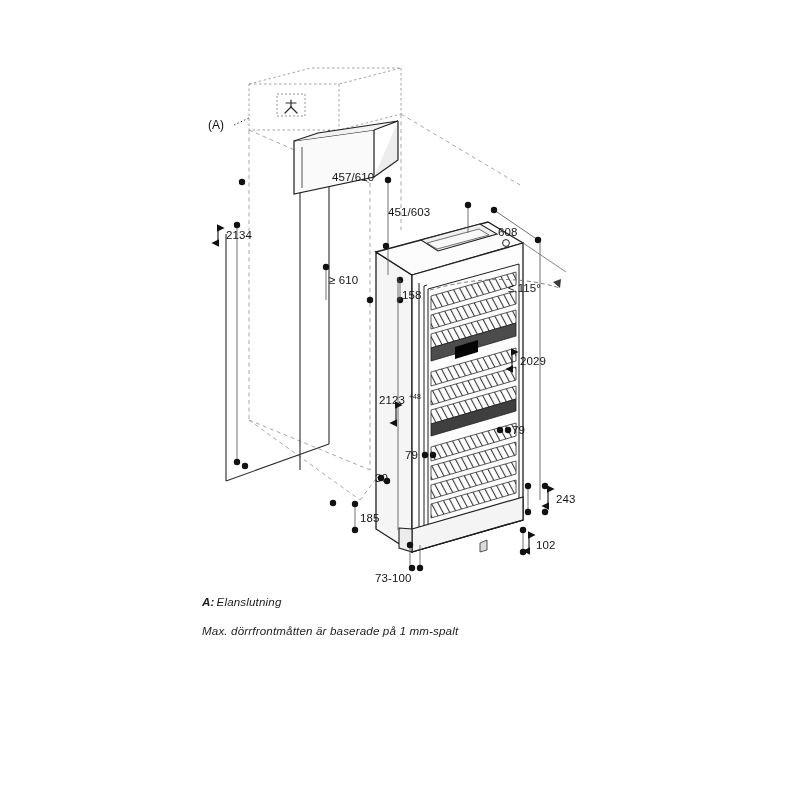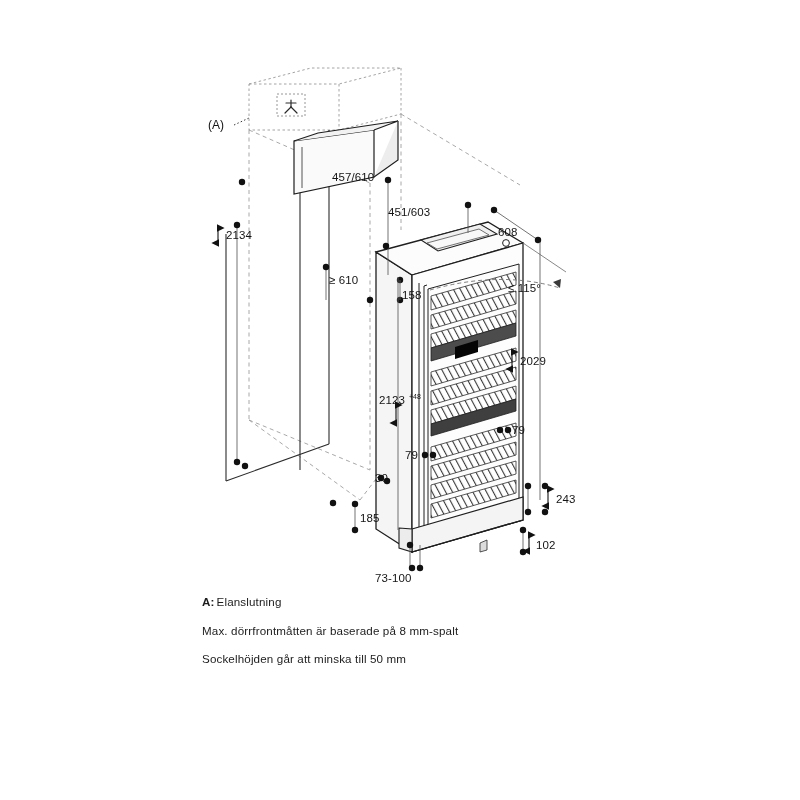--- a/index.html
+++ b/index.html
@@ -49,20 +49,21 @@
     top: 596px;
     width: 500px;
   }
   .note-line {
     font-size: 11.6px;
     line-height: 1;
     color: #1c1c1c;
     margin-bottom: 17px;
     white-space: nowrap;
     letter-spacing: 0.15px;
+    font-style: italic;
   }
   .note-key {
     font-weight: bold;
     margin-right: 2px;
   }
 </style>
 </head>
 <body>
 
 <div id="diagram-root">
@@ -284,20 +285,17 @@
     <text class="dim-text" x="556" y="503">243</text>
     <text class="dim-text" x="536" y="549">102</text>
     <text class="dim-text" x="375" y="582">73-100</text>
   </svg>
 
   <div class="notes">
     <div class="note-line">
       <span class="note-key">A:</span><span>Elanslutning</span>
     </div>
     <div class="note-line">
-      <span>Max. dörrfrontmåtten är baserade på 8 mm-spalt</span>
-    </div>
-    <div class="note-line">
-      <span>Sockelhöjden går att minska till 50 mm</span>
+      <span>Max. dörrfrontmåtten är baserade på 1 mm-spalt</span>
     </div>
   </div>
 
 </div>
 
 </body></html>

